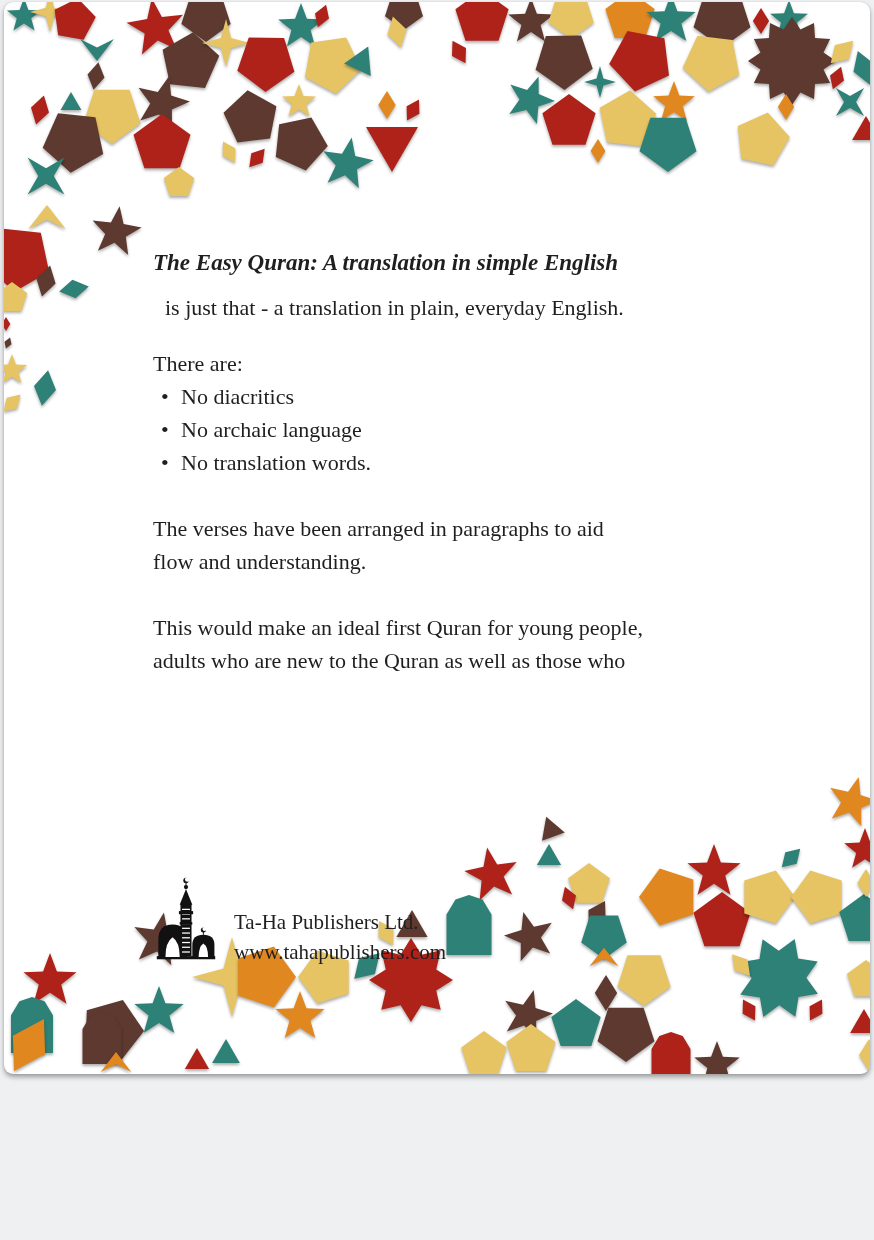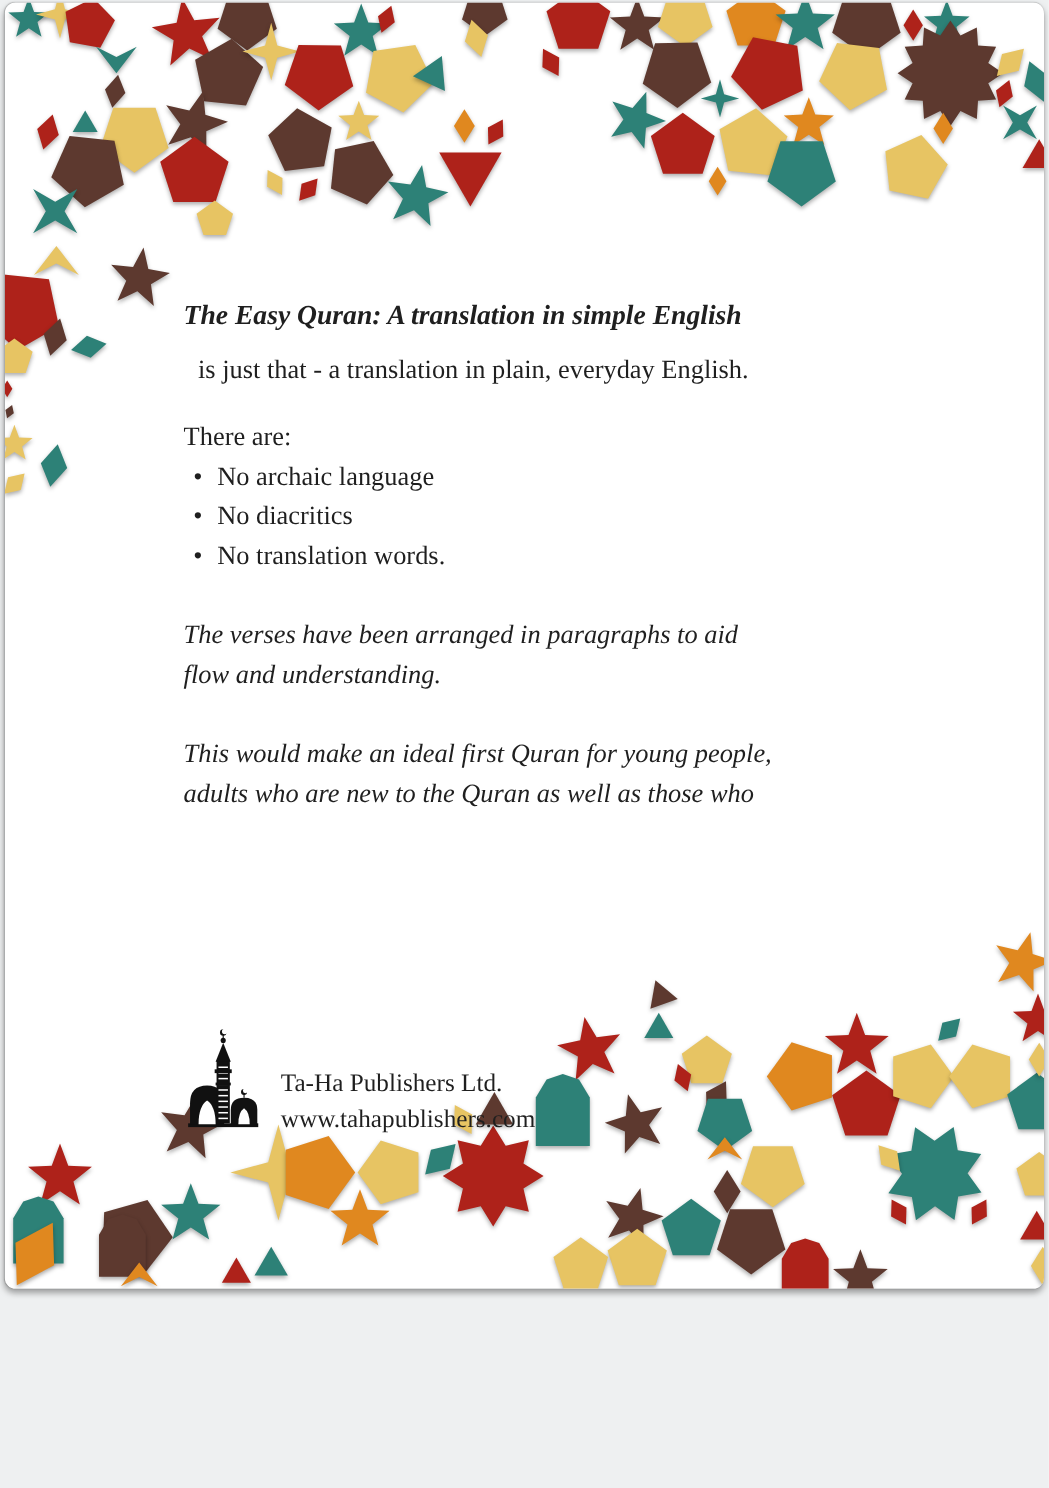--- a/index.html
+++ b/index.html
@@ -25,23 +25,23 @@
     position:absolute;left:149px;top:244px;width:566px;
     color:var(--c-text);font-size:22px;line-height:33px;
   }
   .title{font-weight:700;font-style:italic;font-size:23px;white-space:nowrap;margin:0;}
   .tagline{white-space:nowrap;margin:12px;}
   .features-intro{margin:23px 0 0;}
   ul.features{margin:0;padding:0;list-style:none;}
   ul.features li{padding-left:8px;}
   ul.features li::before{content:"\2022";display:inline-block;width:20px;}
   .para{margin:33px 0 0;}
-  .para div{white-space:nowrap;font-style:italic;}
+  .para div{white-space:nowrap;}
   .publisher{
-    position:absolute;left:152px;top:846px;
+    position:absolute;left:152px;top:866px;
     display:flex;align-items:flex-end;gap:18px;color:var(--c-text);
   }
   .publisher-text{font-size:21px;line-height:30px;padding-bottom:3px;}
   .logo{display:block;}
 </style>
 </head>
 <body>
 
 <div class="page">
 
@@ -175,22 +175,22 @@
       <polygon points="480.0,267.0 502.8,283.6 494.1,310.4 465.9,310.4 457.2,283.6" fill="#e7c463"></polygon>
       <polygon points="865.0,275.0 874.9,291.0 865.0,307.0 855.1,291.0" fill="#e7c463"></polygon>
     </svg>
 
   <div class="content">
     <p class="title">The Easy Quran: A translation in simple English</p>
     <p class="tagline">is just that - a translation in plain, everyday English.</p>
 
     <p class="features-intro">There are:</p>
     <ul class="features">
+      <li>No diacritics</li>
       <li>No archaic language</li>
-      <li>No diacritics</li>
       <li>No translation words.</li>
     </ul>
 
     <div class="para">
       <div>The verses have been arranged in paragraphs to aid</div>
       <div>flow and understanding.</div>
     </div>
 
     <div class="para">
       <div>This would make an ideal first Quran for young people,</div>

